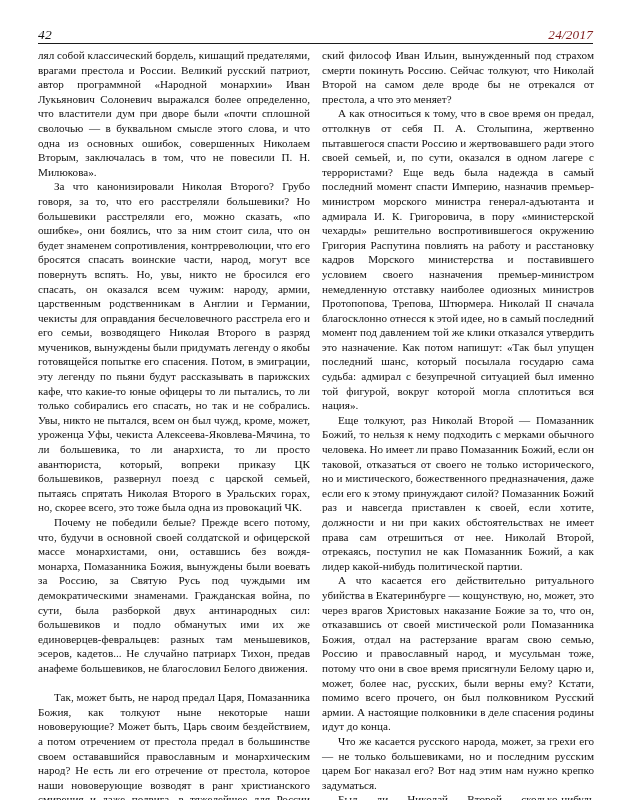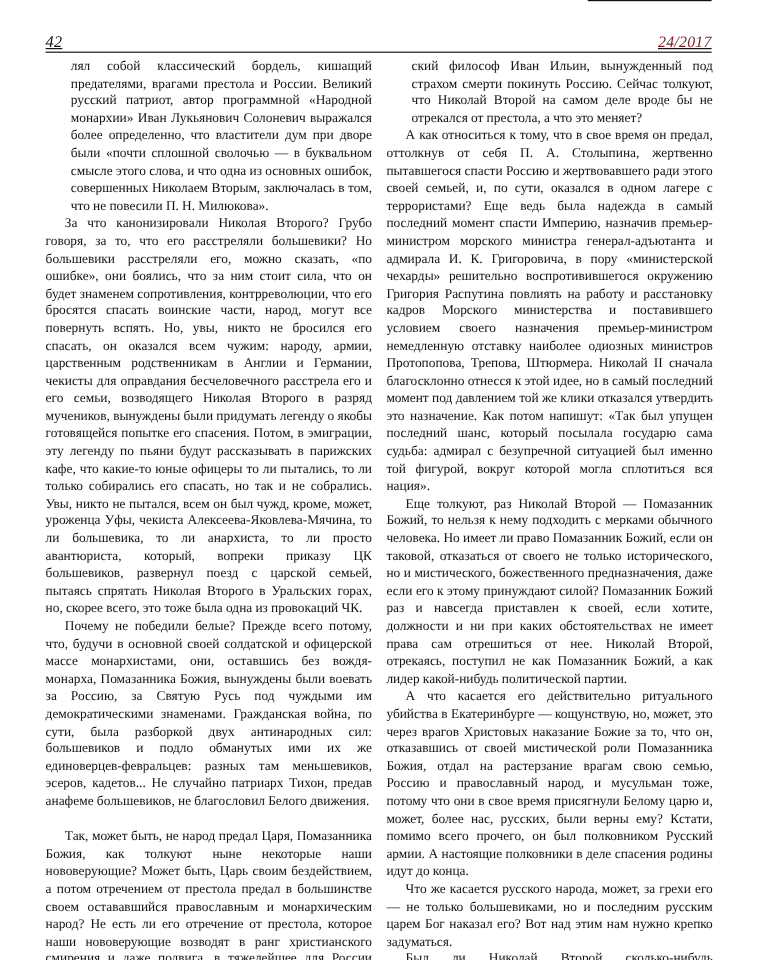--- a/index.html
+++ b/index.html
@@ -29,21 +29,20 @@
     position: absolute;
     left: 38px;
     right: 38px;
     top: 19px;
     height: 22px;
     display: flex;
     align-items: flex-end;
     justify-content: space-between;
     border-bottom: 1.4px solid #1a1a1a;
     padding-bottom: 2px;
-    text-decoration: underline;
   }
   .folio {
     font-family: "Liberation Serif", "DejaVu Serif", serif;
     font-style: italic;
     font-size: 13.5px;
     line-height: 1;
     letter-spacing: 0.2px;
     color: #111;
   }
   .head-right {
@@ -88,21 +87,20 @@
     line-height: 14.6px;
     text-align: justify;
     text-justify: inter-word;
     text-indent: 16px;
     hyphens: manual;
     word-spacing: -0.1px;
     color: #121212;
   }
   .col p.cont {
     text-indent: 0;
-    margin-left: 21px;
   }
   .col p.gap-before {
     margin-top: 14.6px;
   }
 </style>
 </head>
 <body>
 
 <div class="page">
 

